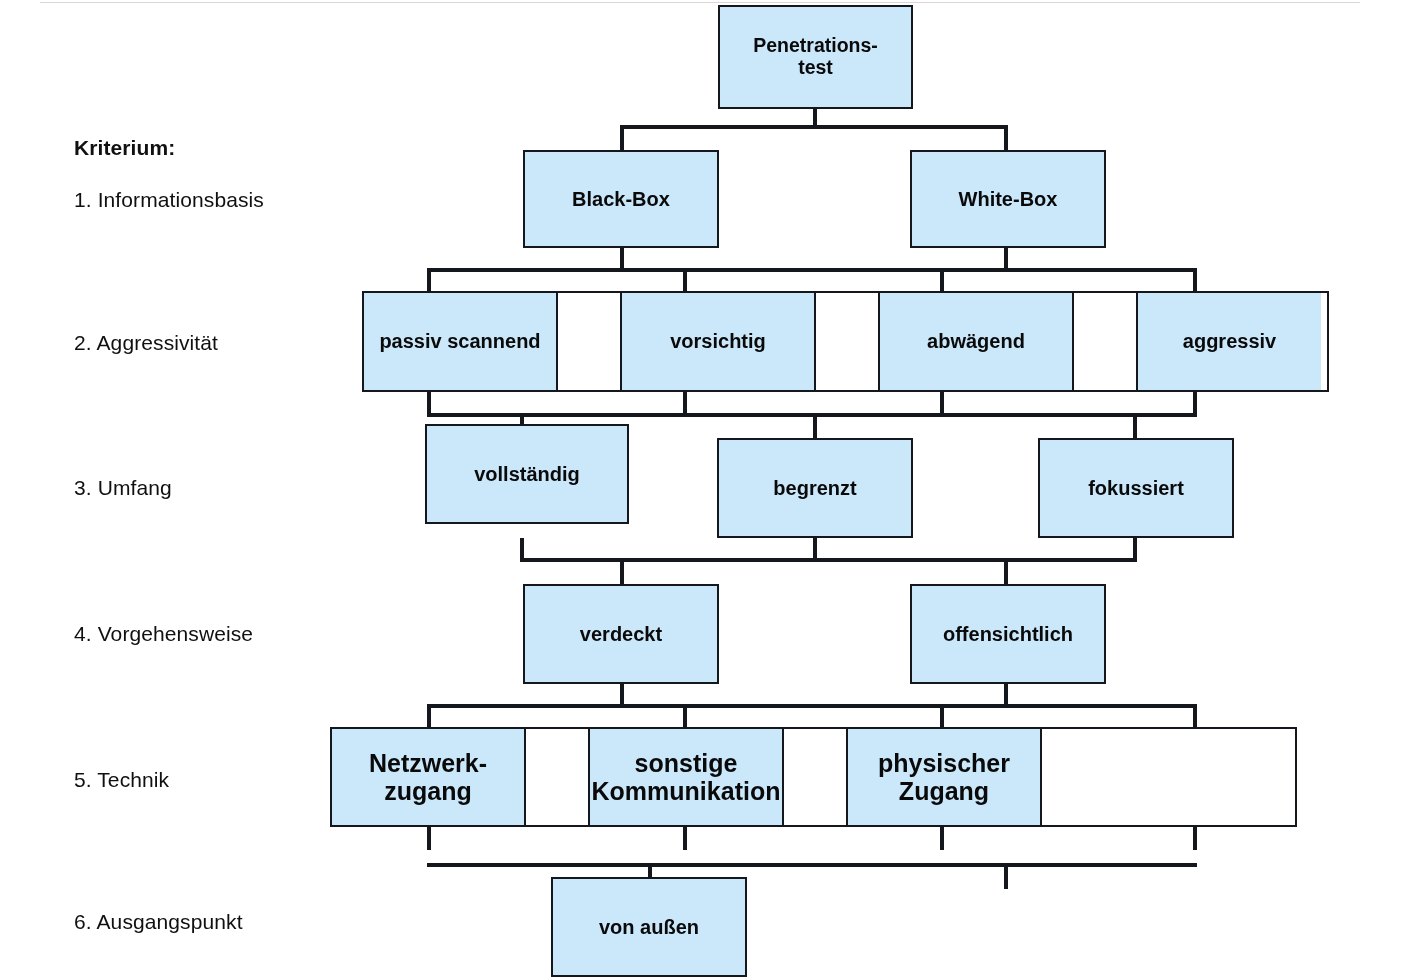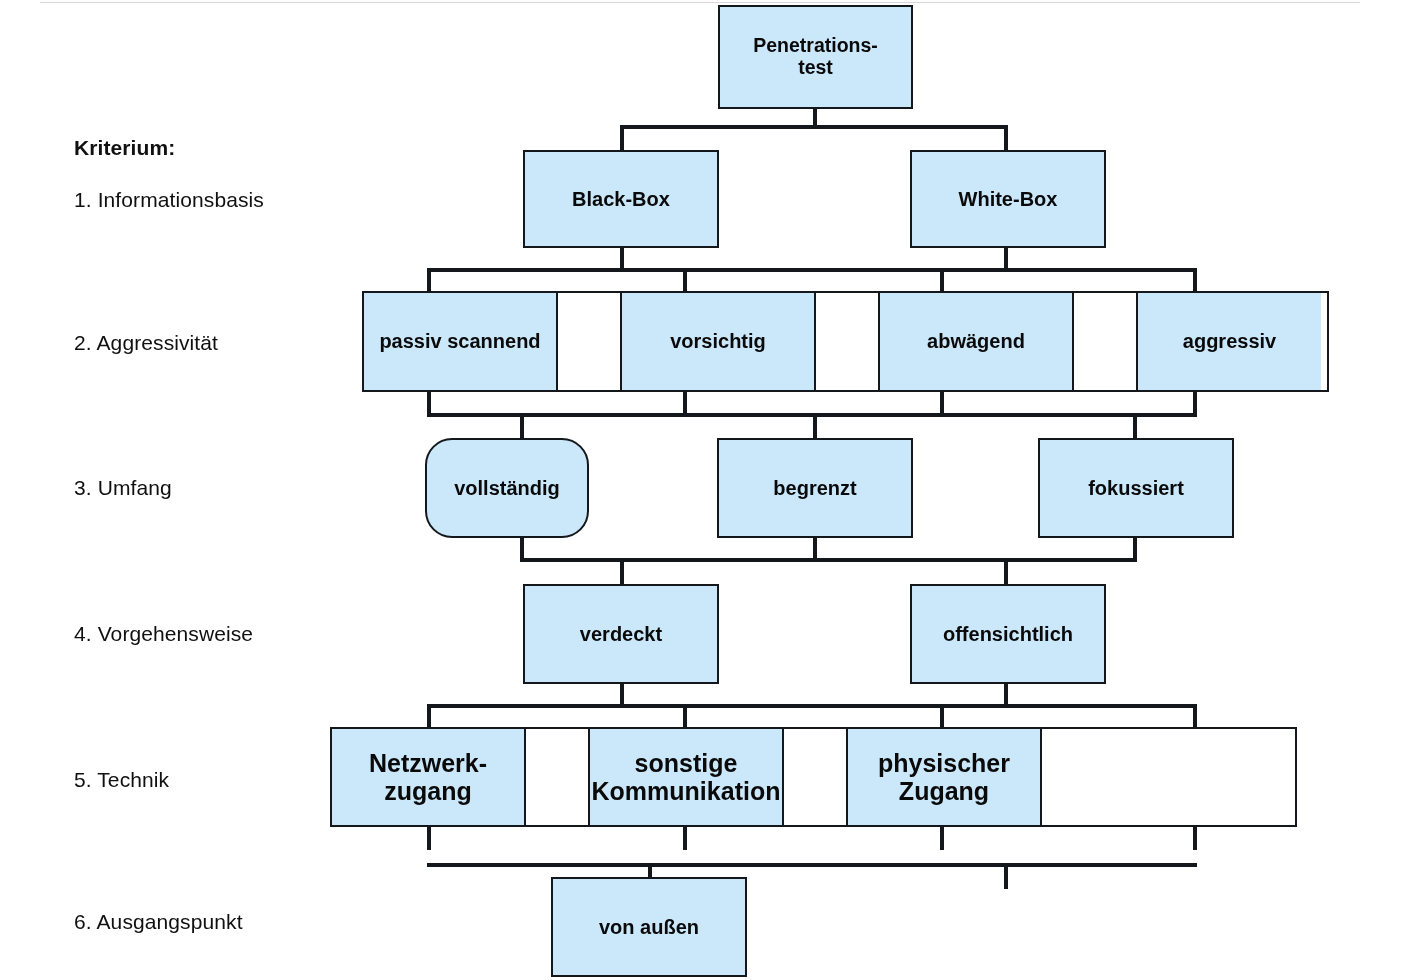--- a/index.html
+++ b/index.html
@@ -168,21 +168,21 @@
 
   <div class="v-line" style="left:427px; top:390px; height:25px;"></div>
   <div class="v-line" style="left:683px; top:390px; height:25px;"></div>
   <div class="v-line" style="left:940px; top:390px; height:25px;"></div>
   <div class="v-line" style="left:1193px; top:390px; height:25px;"></div>
   <div class="h-line" style="left:427px; top:413px; width:770px;"></div>
   <div class="v-line" style="left:520px; top:413px; height:27px;"></div>
   <div class="v-line" style="left:813px; top:413px; height:27px;"></div>
   <div class="v-line" style="left:1133px; top:413px; height:27px;"></div>
 
-  <div class="node" style="left:425px; top:438px; width:164px; height:100px;border-radius:27px;">
+  <div class="node" style="left:425px; top:424px; width:204px; height:100px;">
     <span>vollständig</span>
   </div>
   <div class="node" style="left:717px; top:438px; width:196px; height:100px;">
     <span>begrenzt</span>
   </div>
   <div class="node" style="left:1038px; top:438px; width:196px; height:100px;">
     <span>fokussiert</span>
   </div>
 
   <div class="v-line" style="left:520px; top:538px; height:22px;"></div>

